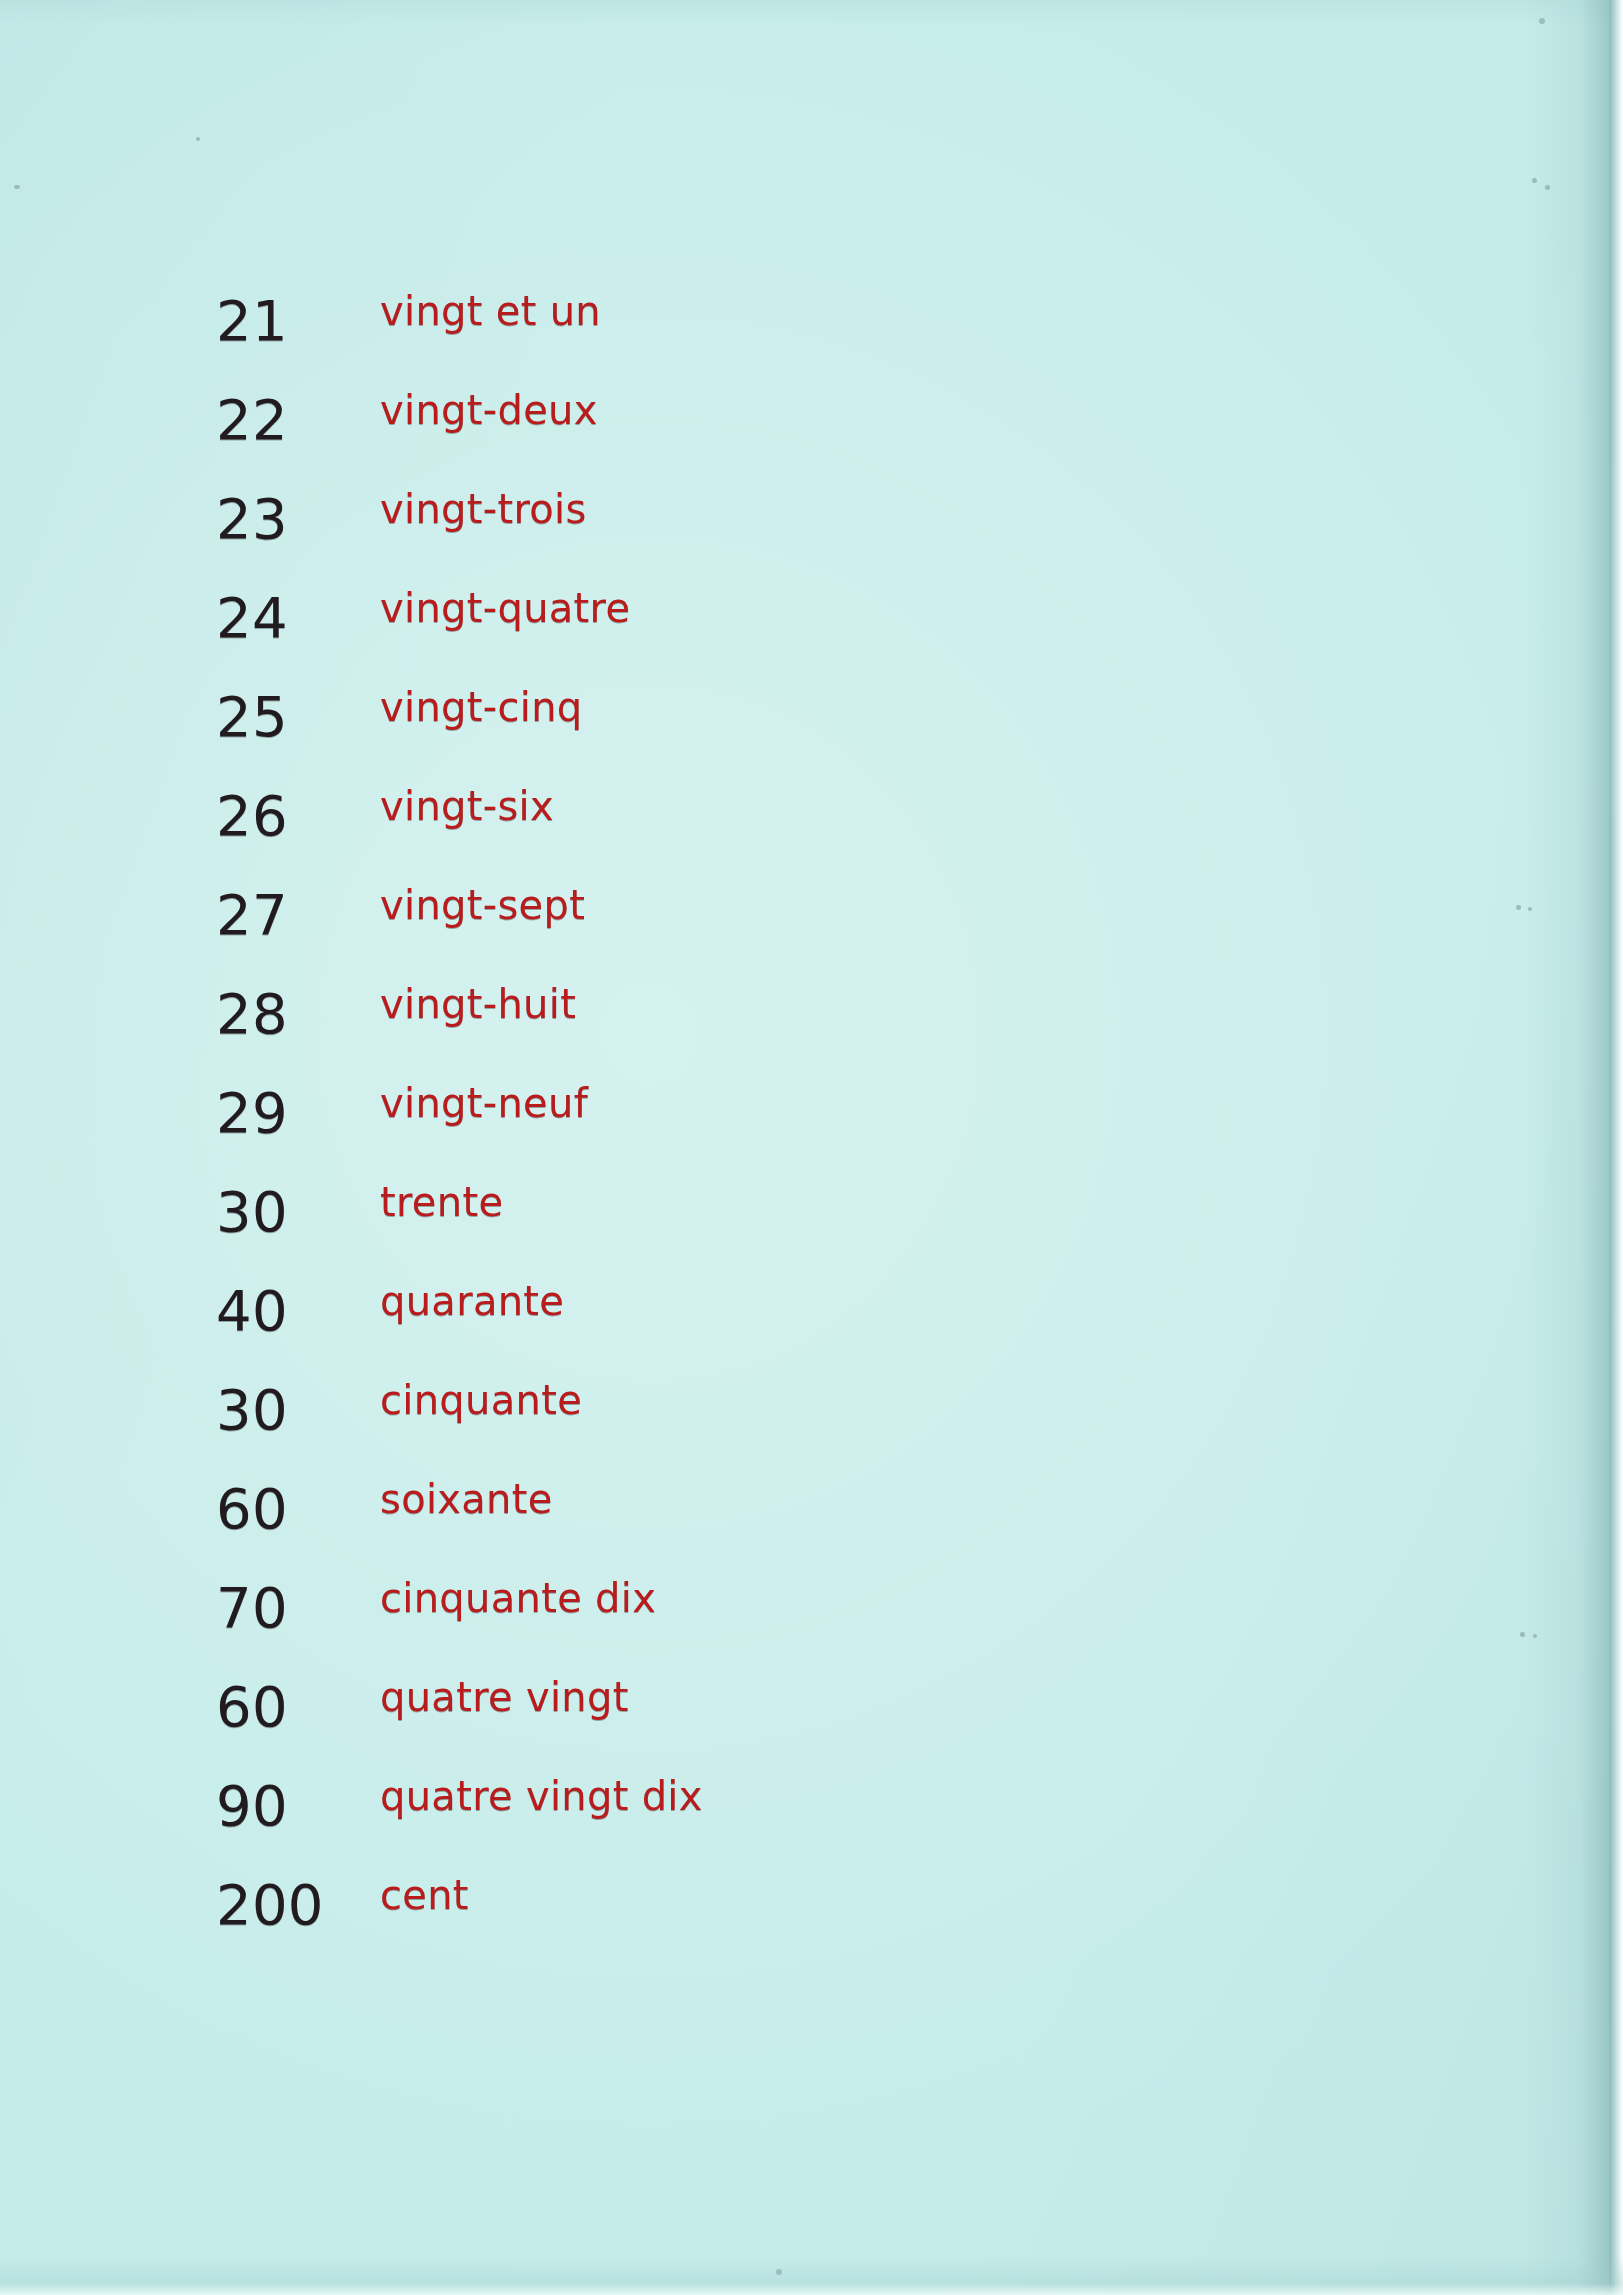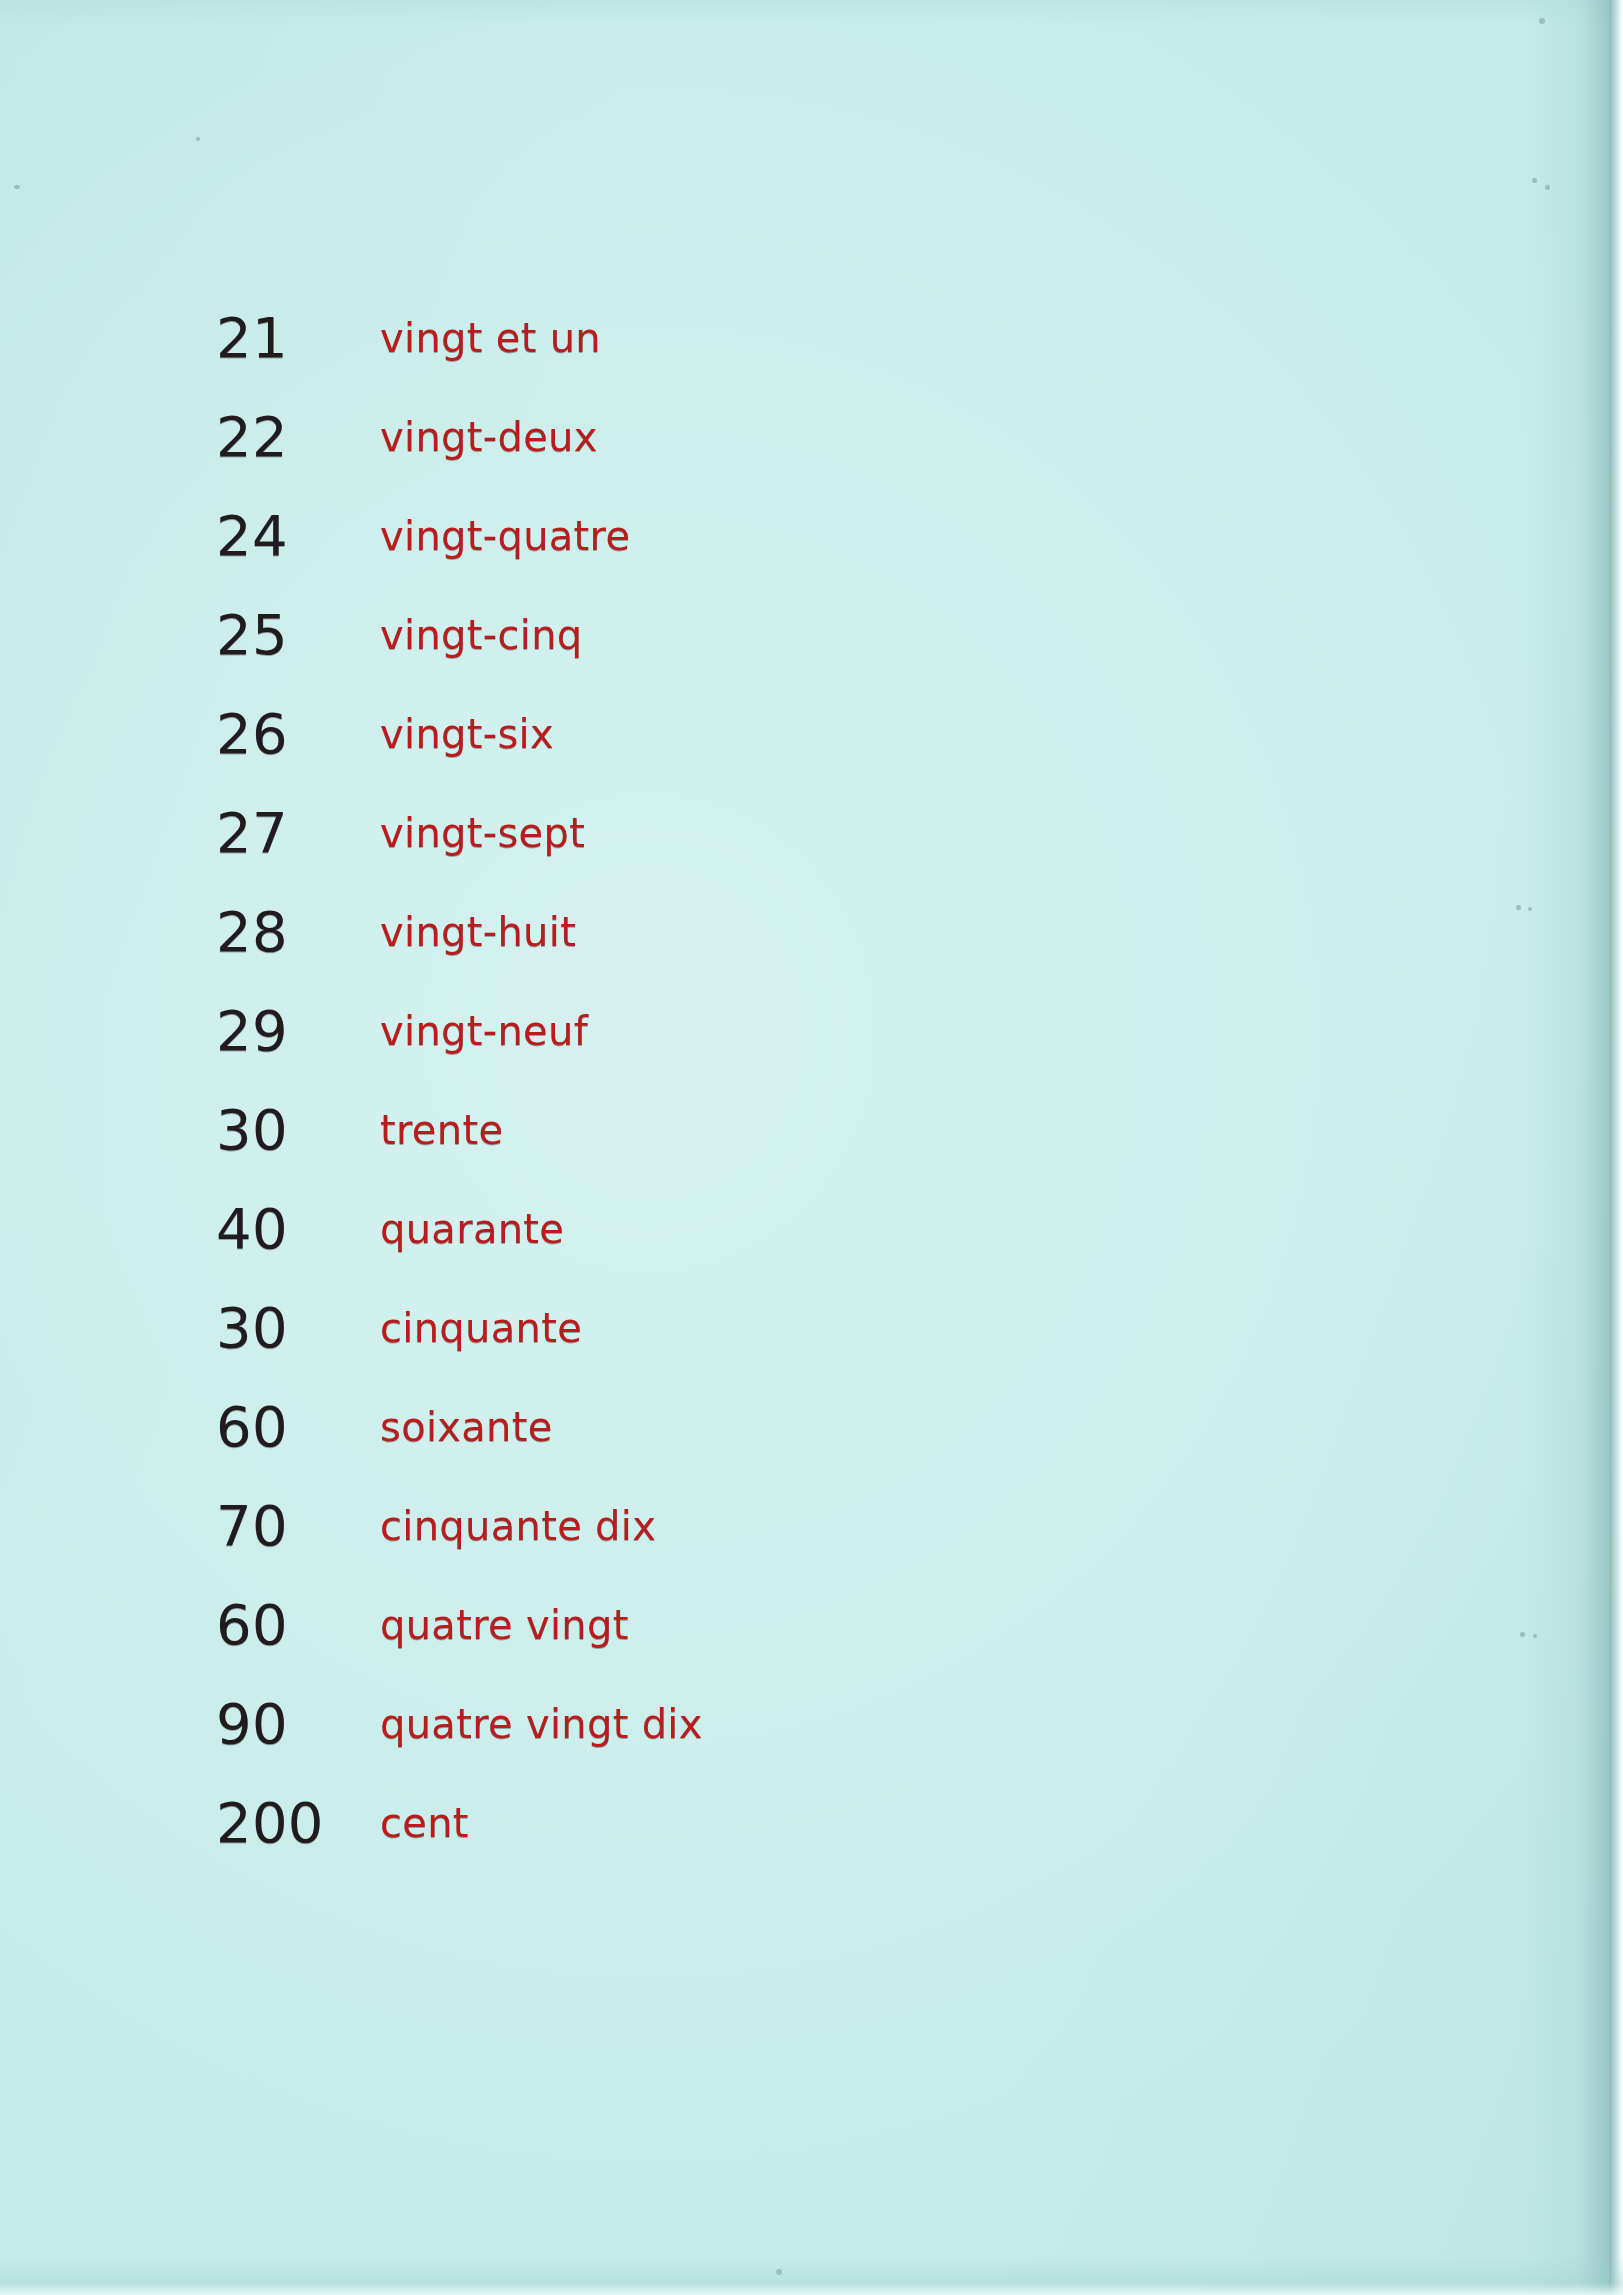--- a/index.html
+++ b/index.html
@@ -75,21 +75,21 @@
   }
 
   .list {
     position: absolute;
     left: 216px;
     top: 288px;
     width: 1113px;
   }
   .row {
     display: flex;
-    align-items: center;
+    align-items: flex-start;
     height: 99px;
   }
   .num {
     width: 164px;
     flex: 0 0 164px;
     font-size: 56px;
     color: #211b1f;
     letter-spacing: 0.3px;
   }
   .word {
@@ -113,20 +113,24 @@
 
   <div class="list">
 
     <div class="row">
       <span class="num">21</span>
       <span class="word">vingt et un</span>
     </div>
     <div class="row">
       <span class="num">22</span>
       <span class="word">vingt-deux</span>
+    </div>
+    <div class="row">
+      <span class="num">23</span>
+      <span class="word">vingt-trois</span>
     </div>
     <div class="row">
       <span class="num">24</span>
       <span class="word">vingt-quatre</span>
     </div>
     <div class="row">
       <span class="num">25</span>
       <span class="word">vingt-cinq</span>
     </div>
     <div class="row">

